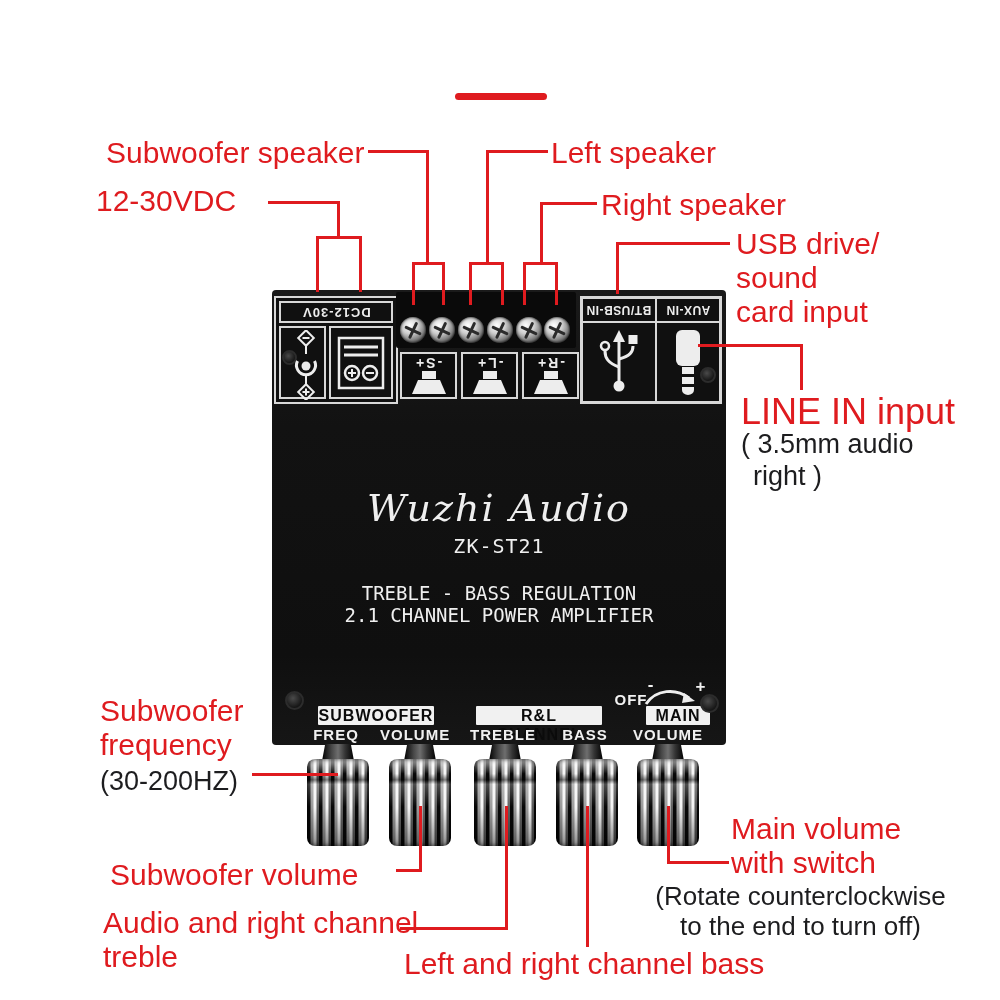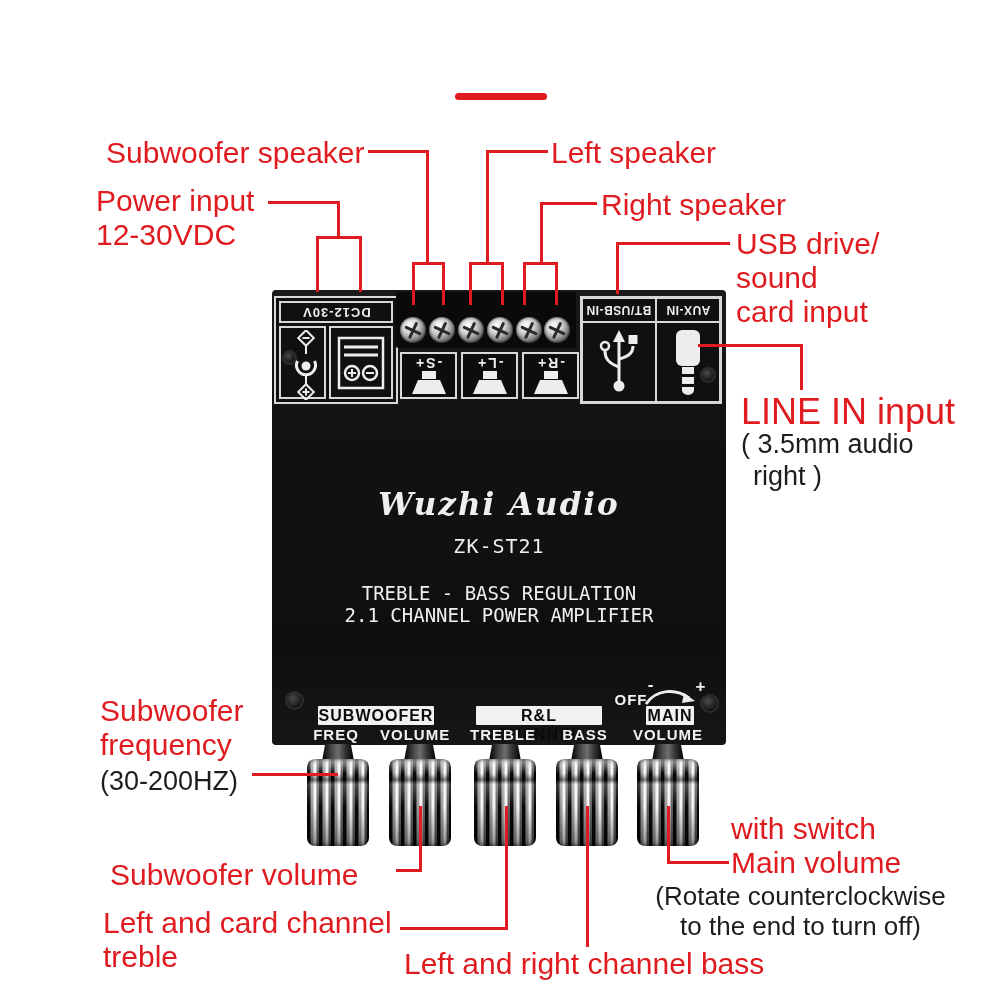--- a/index.html
+++ b/index.html
@@ -44,21 +44,21 @@
   .spkbox{position:absolute;top:62px;width:57px;height:47px;border:2px solid #d8d8d8;box-sizing:border-box;
           background:#0d0d0d;display:flex;flex-direction:column;align-items:center;padding:1px 0;}
   .spkbox .term-lbl{font-size:14px;font-weight:bold;letter-spacing:2px;color:#ededed;line-height:16px;}
 
   .rsec{position:absolute;left:308px;top:6px;width:142px;height:108px;border:2px solid #d8d8d8;box-sizing:border-box;
         display:grid;grid-template-columns:74px 1fr;grid-template-rows:24px 1fr;background:#101010;}
   .rcell{border:1px solid #d8d8d8;display:flex;align-items:center;justify-content:center;position:relative;}
   .rcell.hd{font-size:12px;font-weight:bold;letter-spacing:.5px;color:#ededed;}
 
   .cline{position:absolute;left:0;width:100%;text-align:center;color:#efefef;}
-  .brand{top:196px;font-family:"DejaVu Serif",serif;font-style:italic;font-weight:bold;font-size:31px;letter-spacing:2px;}
+  .brand{top:196px;font-family:"DejaVu Serif",serif;font-style:italic;font-weight:normal;font-size:38px;letter-spacing:2px;}
   .model{top:244px;font-family:"DejaVu Sans Mono",monospace;font-size:20px;letter-spacing:1px;}
   .pwr{top:268px;font-family:"DejaVu Sans Mono",monospace;font-size:20px;letter-spacing:1px;}
   .f1{top:292px;font-family:"DejaVu Sans Mono",monospace;font-size:19px;}
   .f2{top:314px;font-family:"DejaVu Sans Mono",monospace;font-size:19px;}
 
   .wbox{position:absolute;background:#f1f1f1;color:#0b0b0b;font-weight:bold;font-size:16px;
         text-align:center;letter-spacing:1px;height:19px;line-height:19px;border-radius:1px;}
   .ktext{position:absolute;color:#f1f1f1;font-weight:bold;font-size:15px;text-align:center;letter-spacing:1px;}
 
   .cscrew{position:absolute;border-radius:50%;background:radial-gradient(circle at 40% 35%,#4a4a4a,#161616 70%);
@@ -79,21 +79,20 @@
 <body>
 
 <div class="stage">
 
   <div class="title-underline"></div>
 
   <div class="lbl" style="left:106px;top:136px">
     <span>Subwoofer speaker</span>
   </div>
   <div class="lbl" style="left:96px;top:184px">
-    <div>Power input</div>
     <div>12-30VDC</div>
   </div>
   <div class="lbl" style="left:551px;top:136px">
     <span>Left speaker</span>
   </div>
   <div class="lbl" style="left:601px;top:188px">
     <span>Right speaker</span>
   </div>
   <div class="lbl" style="left:736px;top:227px">
     <div>USB drive/</div>
@@ -111,29 +110,29 @@
     <div>Subwoofer</div>
     <div>frequency</div>
   </div>
   <div class="note" style="left:100px;top:765px">
     <span>(30-200HZ)</span>
   </div>
   <div class="lbl" style="left:110px;top:858px">
     <span>Subwoofer volume</span>
   </div>
   <div class="lbl" style="left:103px;top:906px">
-    <div>Left and card channel</div>
+    <div>Audio and right channel</div>
     <div>treble</div>
   </div>
   <div class="lbl" style="left:404px;top:947px">
     <span>Left and right channel bass</span>
   </div>
   <div class="lbl" style="left:731px;top:812px">
+    <div>Main volume</div>
     <div>with switch</div>
-    <div>Main volume</div>
   </div>
   <div class="note" style="left:628px;top:881px;font-size:26px;line-height:30px;width:345px;text-align:center;white-space:nowrap">
     <div>(Rotate counterclockwise</div>
     <div>to the end to turn off)</div>
   </div>
 
   <i class="rl" style="left:368px;top:150px;width:60px;height:3px"></i>
   <i class="rl" style="left:426px;top:150px;width:3px;height:115px"></i>
   <i class="rl" style="left:412px;top:262px;width:33px;height:3px"></i>
   <i class="rl" style="left:412px;top:262px;width:3px;height:43px"></i>
@@ -278,21 +277,21 @@
     <div class="cline f2">2.1 CHANNEL POWER AMPLIFIER</div>
 
     <div class="wbox" style="left:46px;top:416px;width:116px">SUBWOOFER</div>
     <div class="ktext" style="left:38px;top:436px;width:52px">FREQ</div>
     <div class="ktext" style="left:108px;top:436px;width:68px">VOLUME</div>
 
     <div class="wbox" style="left:204px;top:416px;width:126px">R&amp;L CHANNEL</div>
     <div class="ktext" style="left:198px;top:436px;width:64px">TREBLE</div>
     <div class="ktext" style="left:284px;top:436px;width:58px">BASS</div>
 
-    <div class="wbox" style="left:374px;top:416px;width:48px">MAIN</div>
+    <div class="wbox" style="left:374px;top:416px;width:64px">MAIN</div>
     <div class="ktext" style="left:360px;top:436px;width:72px">VOLUME</div>
 
     <div class="ktext" style="left:341px;top:401px;width:36px">OFF</div>
     <div class="ktext" style="left:372px;top:385px;width:14px;font-size:17px">-</div>
     <div class="ktext" style="left:422px;top:387px;width:14px;font-size:17px">+</div>
     <svg width="54" height="22" viewBox="0 0 54 22" style="position:absolute;left:372px;top:396px">
       <path d="M2,18 C 12,3 32,2 45,12" fill="none" stroke="#ededed" stroke-width="3"></path>
       <polygon points="40,7 51,15 38,17" fill="#ededed"></polygon>
     </svg>
 

